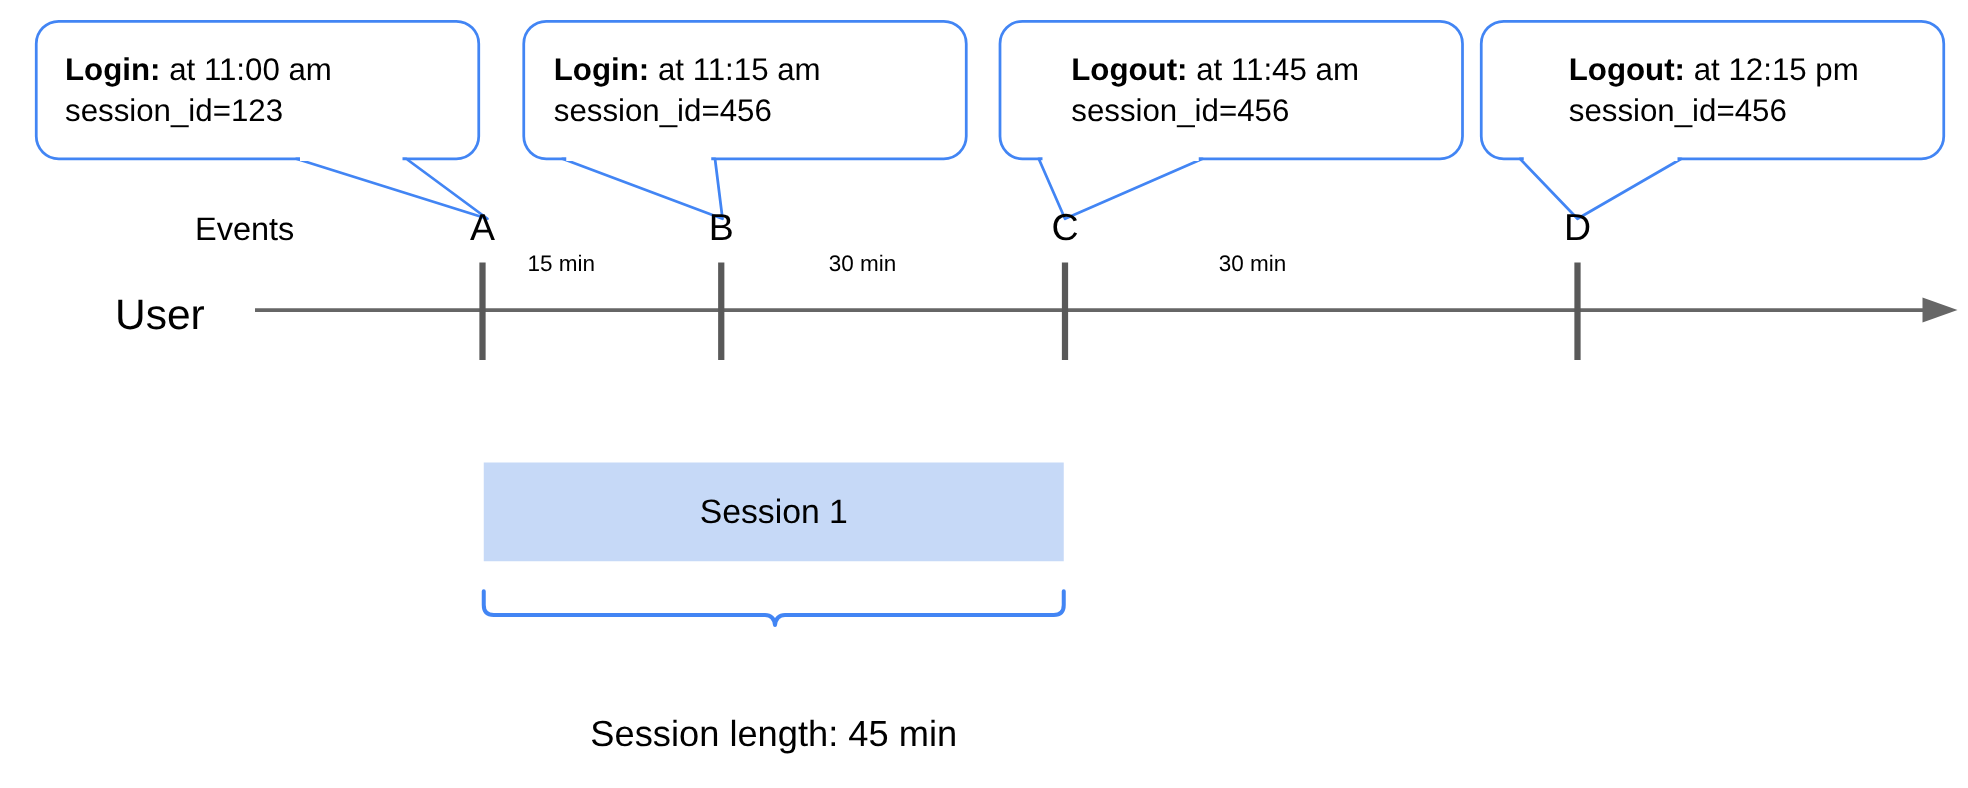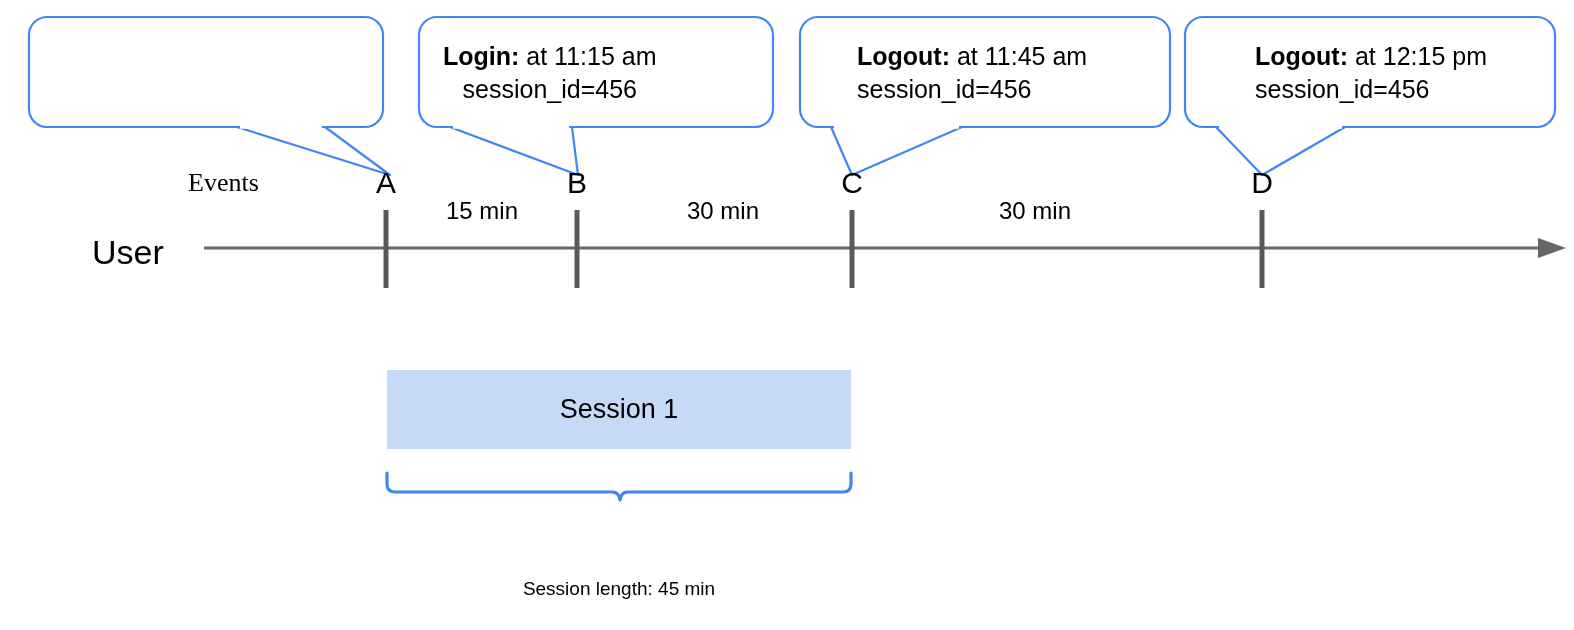--- a/index.html
+++ b/index.html
@@ -54,37 +54,36 @@
   .event-letter {
     position: absolute;
     font-size: 30px;
     line-height: 30px;
     color: #000000;
     text-align: center;
     white-space: nowrap;
   }
   .gap-label {
     position: absolute;
-    font-size: 24px;
+    font-size: 18px;
     line-height: 22px;
     color: #000000;
-    text-align: center;
     white-space: nowrap;
   }
   .session-bar {
     position: absolute;
     display: flex;
     align-items: center;
     justify-content: center;
     font-size: 27px;
     color: #000000;
   }
   .session-caption {
     position: absolute;
-    font-size: 19px;
+    font-size: 29px;
     line-height: 27px;
     color: #000000;
     white-space: nowrap;
     text-align: center;
   }
 </style>
 </head>
 <body>
 
 <div id="canvas">
@@ -129,37 +128,41 @@
              L 387 484
              Q 387 492 395 492
              L 612 492
              Q 619 492 620 500
              Q 621 492 628 492
              L 843 492
              Q 851 492 851 484
              L 851 473" fill="none" stroke="#4285f4" stroke-width="3.2" stroke-linecap="round" stroke-linejoin="round"></path>
   </svg>
 
+  <div class="callout-text" style="left:52px; top:40px;">
+    <div><span class="lead">Login:</span><span> at 11:00 am</span></div>
+    <div>session_id=123</div>
+  </div>
 
-  <div class="callout-text" style="left:443px; top:40px;text-align:center;">
+  <div class="callout-text" style="left:443px; top:40px;">
     <div><span class="lead">Login:</span><span> at 11:15 am</span></div>
     <div>session_id=456</div>
   </div>
 
   <div class="callout-text" style="left:823px; top:40px;margin-left:34px;">
     <div><span class="lead">Logout:</span><span> at 11:45 am</span></div>
     <div>session_id=456</div>
   </div>
 
   <div class="callout-text" style="left:1255px; top:40px;">
     <div><span class="lead">Logout:</span><span> at 12:15 pm</span></div>
     <div>session_id=456</div>
   </div>
 
-  <div class="axis-label-events" style="left:188px; top:170px;font-family:Liberation Serif, serif;">Events</div>
+  <div class="axis-label-events" style="left:156px; top:170px;">Events</div>
 
   <div class="axis-label-user" style="left:92px; top:235px;">User</div>
 
   <div class="event-letter" style="left:366px; top:168px; width:40px;">A</div>
   <div class="event-letter" style="left:557px; top:168px; width:40px;">B</div>
   <div class="event-letter" style="left:832px; top:168px; width:40px;">C</div>
   <div class="event-letter" style="left:1242px; top:168px; width:40px;">D</div>
 
   <div class="gap-label" style="left:422px; top:200px; width:120px;">15 min</div>
   <div class="gap-label" style="left:663px; top:200px; width:120px;">30 min</div>

